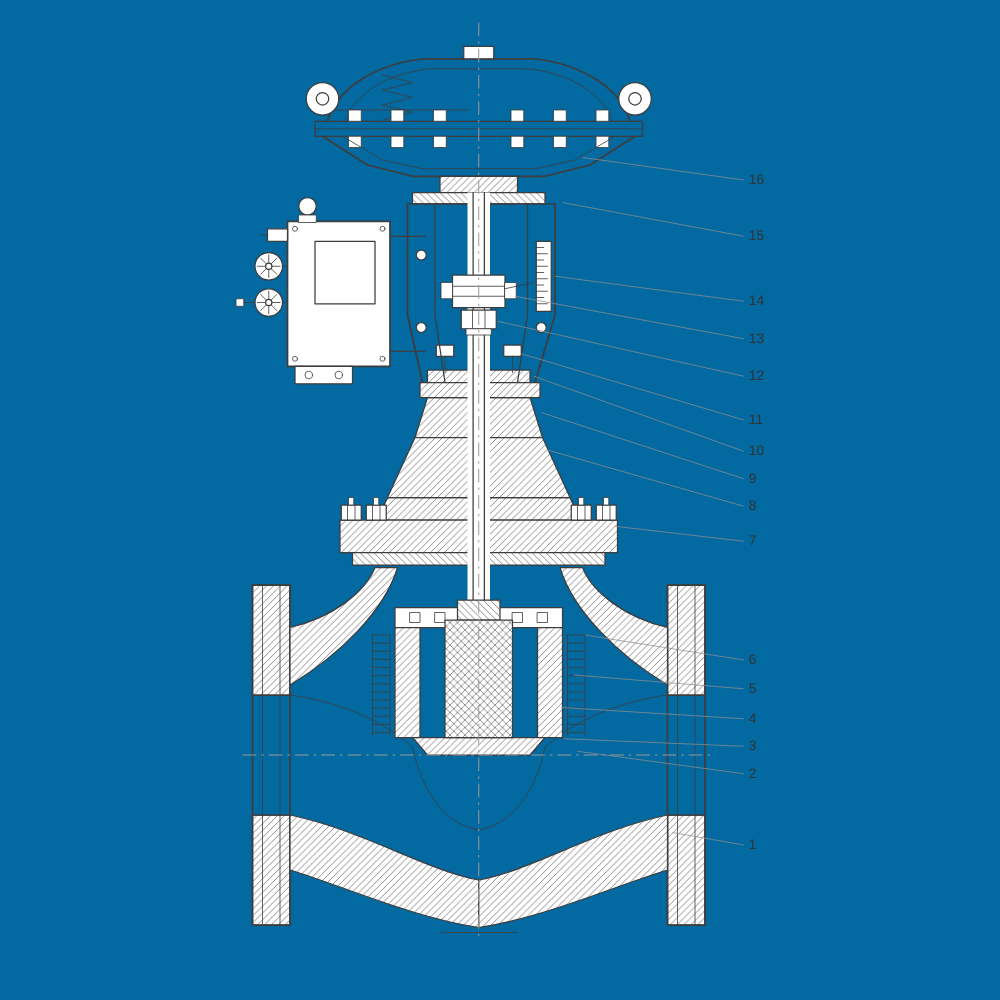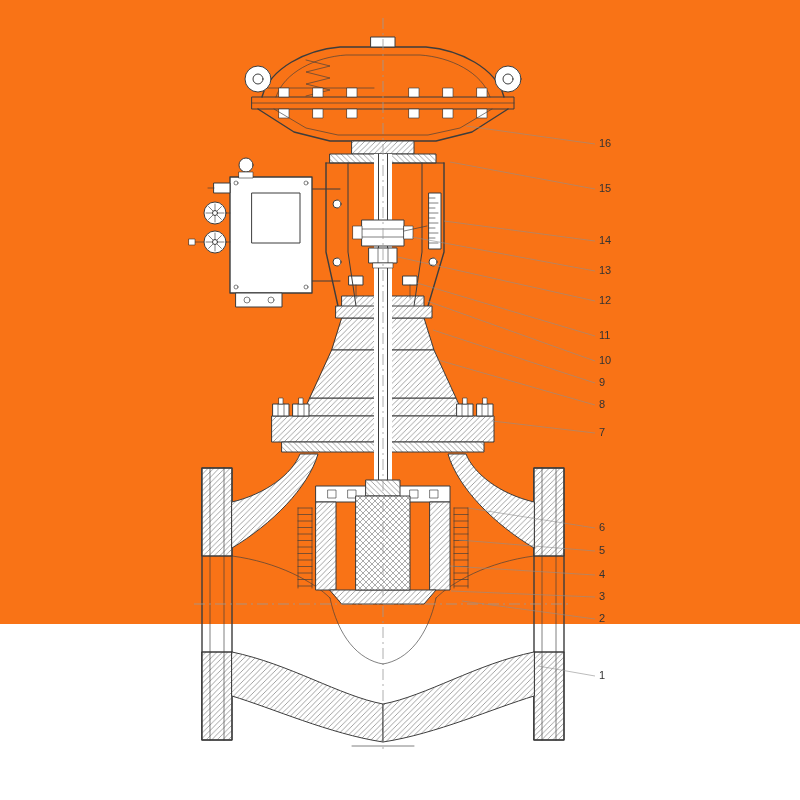--- a/index.html
+++ b/index.html
@@ -1,17 +1,17 @@
 <!DOCTYPE html>
 <html><head>
 <meta charset="utf-8">
 <style>
   html,body{margin:0;padding:0;background:#ffffff;}
   body{width:800px;height:800px;overflow:hidden;font-family:"Liberation Sans",sans-serif;}
-  .canvas{position:relative;width:800px;height:624px;background:#f97316;}
+  .canvas{position:relative;width:800px;height:800px;background:#0369a1;}
   svg{display:block;}
   .s{stroke:#3d3d3d;fill:none;stroke-width:1;stroke-linejoin:round;stroke-linecap:round;}
   .t{stroke-width:.65;}
   .b{stroke-width:1.4;}
   .h1f{fill:url(#h1);}
   .h2f{fill:url(#h2);}
   .hxf{fill:url(#hx);}
   .wf{fill:#ffffff;}
   .leader{stroke:#8f8f8f;stroke-width:.6;fill:none;}
   .cl{stroke:#9a9a9a;stroke-width:.8;fill:none;stroke-dasharray:11 4 2 4;}

